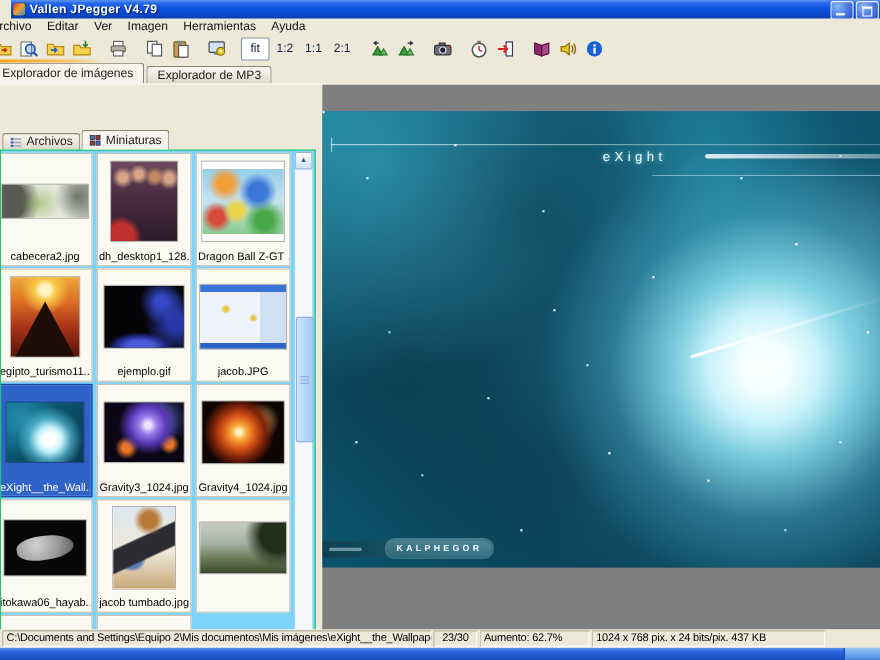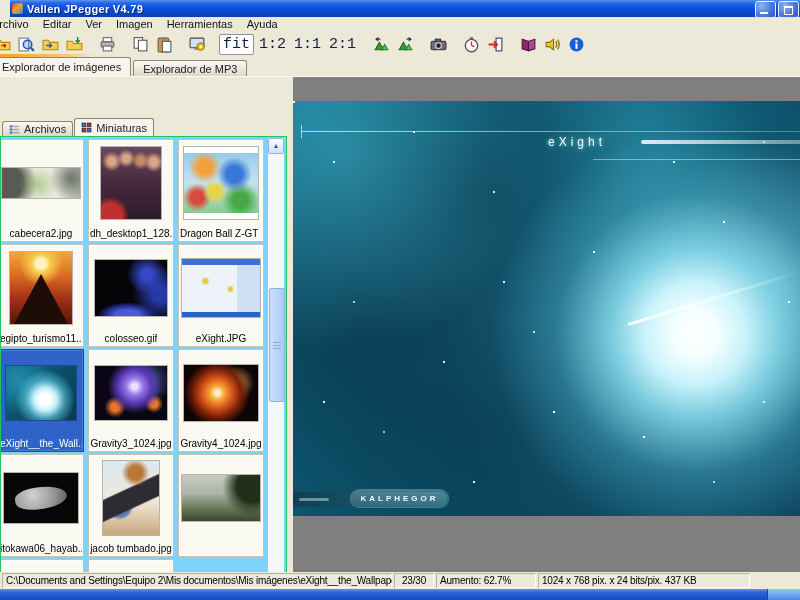--- a/index.html
+++ b/index.html
@@ -29,22 +29,22 @@
   .menubar-inner{display:flex;margin-left:-15px;}
   .menu-item{padding:0 7px;line-height:14px;white-space:nowrap;}
 
   
   .toolbar{position:absolute;left:0;top:31px;width:100%;height:26px;background:#ece9d8;
     display:flex;align-items:center;overflow:hidden;}
   .tb-btn{width:24px;height:22px;display:flex;align-items:center;justify-content:center;flex:none;}
   .tb-btn.cut{margin-left:-10px;}
   .tb-sep{width:9px;flex:none;}
   .icon svg{width:17px;height:17px;display:block;}
-  .zoom-btn{min-width:18px;height:19px;padding:0 3px;margin:0 1px;font-size:15px;color:#102040;
-    display:flex;align-items:center;justify-content:center;flex:none;font-family:Liberation Mono, monospace;}
+  .zoom-btn{min-width:18px;height:19px;padding:0 3px;margin:0 1px;font-size:11px;color:#102040;
+    display:flex;align-items:center;justify-content:center;flex:none;}
   .zoom-btn.active{background:#fff;border:1px solid #8a92a8;border-radius:2px;}
   .orange-strip{position:absolute;left:0;bottom:0;width:96px;height:3px;
     background:linear-gradient(90deg,#f6a31f 0%,#f7c469 65%,rgba(247,196,105,0) 100%);}
 
   
   .tabs1{position:absolute;left:0;top:57px;width:100%;height:19px;overflow:hidden;}
   .tabs1-inner{display:flex;margin-left:-8px;align-items:flex-end;height:19px;}
   .tab1{height:15px;padding:0 9px;font-size:11px;display:flex;align-items:center;white-space:nowrap;
     border:1px solid #8a8672;border-bottom:none;border-radius:3px 3px 0 0;color:#222;
     background:linear-gradient(#fbfaf5,#dcd8c8);margin-right:2px;}
@@ -454,27 +454,27 @@
             <div class="thumb-cell">
               <div class="thumb-art-box">
                 <div class="art art-egipto"></div>
               </div>
               <div class="thumb-label">egipto_turismo11....</div>
             </div>
             <div class="thumb-cell">
               <div class="thumb-art-box">
                 <div class="art art-ejemplo"></div>
               </div>
-              <div class="thumb-label">colosseo.gif</div>
+              <div class="thumb-label">ejemplo.gif</div>
             </div>
             <div class="thumb-cell">
               <div class="thumb-art-box">
                 <div class="art art-elena"></div>
               </div>
-              <div class="thumb-label">eXight.JPG</div>
+              <div class="thumb-label">jacob.JPG</div>
             </div>
             <div class="thumb-cell selected">
               <div class="thumb-art-box">
                 <div class="art art-exight-mini"></div>
               </div>
               <div class="thumb-label">eXight__the_Wall...</div>
             </div>
             <div class="thumb-cell">
               <div class="thumb-art-box">
                 <div class="art art-gravity3"></div>

